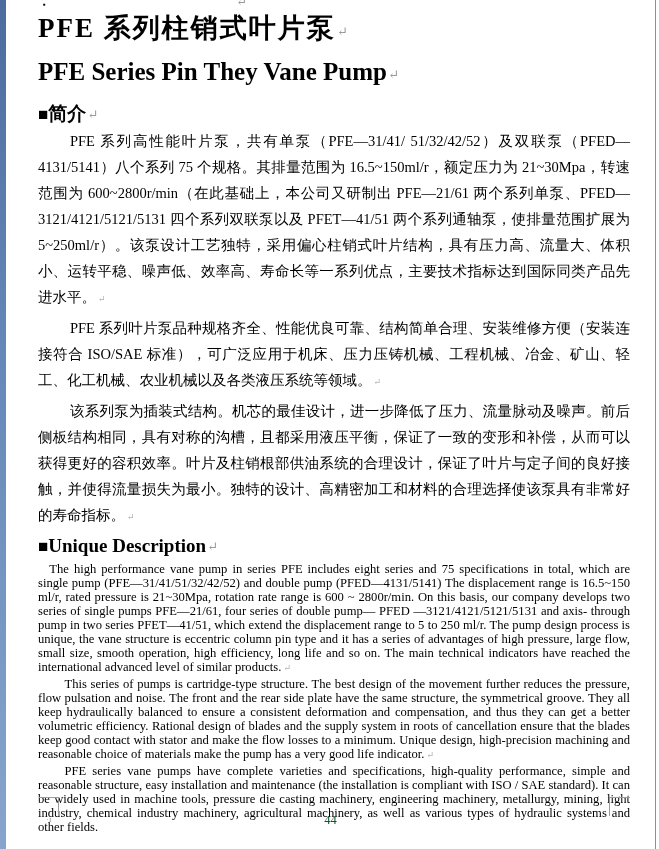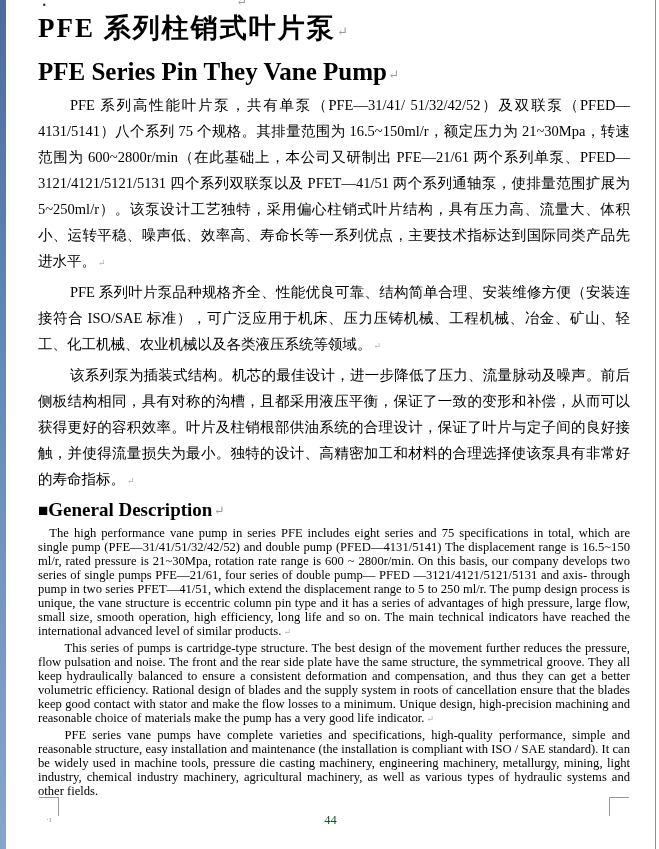--- a/index.html
+++ b/index.html
@@ -96,27 +96,28 @@
   <span class="bullet-sq" style="left:37px;top:26px;">▪</span>
   <span class="top-pilcrow">↵</span>
 
   <div class="content">
 
     <h1 class="title-zh"><span>PFE 系列柱销式叶片泵</span><span class="pmark">↵</span></h1>
 
     <h1 class="title-en"><span>PFE Series Pin They Vane Pump</span><span class="pmark">↵</span></h1>
 
     <div class="sec-zh">
+      <h2><span class="hsq">■</span><span>简介</span><span class="pmark">↵</span></h2>
       <p class="zh"><span>PFE 系列高性能叶片泵，共有单泵（PFE—31/41/ 51/32/42/52）及双联泵（PFED—4131/5141）八个系列 75 个规格。其排量范围为 16.5~150ml/r，额定压力为 21~30Mpa，转速范围为 600~2800r/min（在此基础上，本公司又研制出 PFE—21/61 两个系列单泵、PFED—3121/4121/5121/5131 四个系列双联泵以及 PFET—41/51 两个系列通轴泵，使排量范围扩展为 5~250ml/r）。该泵设计工艺独特，采用偏心柱销式叶片结构，具有压力高、流量大、体积小、运转平稳、噪声低、效率高、寿命长等一系列优点，主要技术指标达到国际同类产品先进水平。</span><span class="pmark-sm">↵</span></p>
       <p class="zh"><span>PFE 系列叶片泵品种规格齐全、性能优良可靠、结构简单合理、安装维修方便（安装连接符合 ISO/SAE 标准），可广泛应用于机床、压力压铸机械、工程机械、冶金、矿山、轻工、化工机械、农业机械以及各类液压系统等领域。</span><span class="pmark-sm">↵</span></p>
       <p class="zh"><span>该系列泵为插装式结构。机芯的最佳设计，进一步降低了压力、流量脉动及噪声。前后侧板结构相同，具有对称的沟槽，且都采用液压平衡，保证了一致的变形和补偿，从而可以获得更好的容积效率。叶片及柱销根部供油系统的合理设计，保证了叶片与定子间的良好接触，并使得流量损失为最小。独特的设计、高精密加工和材料的合理选择使该泵具有非常好的寿命指标。</span><span class="pmark-sm">↵</span></p>
     </div>
 
     <div class="sec-en">
-      <h2><span class="hsq">■</span><span>General Description</span><span class="pmark">↵</span></h2>
+      <h2><span class="hsq">■</span><span>Unique Description</span><span class="pmark">↵</span></h2>
       <p class="en first"><span>The high performance vane pump in series PFE includes eight series and 75 specifications in total, which are single pump (PFE—31/41/51/32/42/52) and double pump (PFED—4131/5141) The displacement range is 16.5~150 ml/r, rated pressure is 21~30Mpa, rotation rate range is 600 ~ 2800r/min. On this basis, our company develops two series of single pumps PFE—21/61, four series of double pump— PFED —3121/4121/5121/5131 and axis- through pump in two series PFET—41/51, which extend the displacement range to 5 to 250 ml/r. The pump design process is unique, the vane structure is eccentric column pin type and it has a series of advantages of high pressure, large flow, small size, smooth operation, high efficiency, long life and so on. The main technical indicators have reached the international advanced level of similar products.</span><span class="pmark-sm">↵</span></p>
       <p class="en"><span>This series of pumps is cartridge-type structure. The best design of the movement further reduces the pressure, flow pulsation and noise. The front and the rear side plate have the same structure, the symmetrical groove. They all keep hydraulically balanced to ensure a consistent deformation and compensation, and thus they can get a better volumetric efficiency. Rational design of blades and the supply system in roots of cancellation ensure that the blades keep good contact with stator and make the flow losses to a minimum. Unique design, high-precision machining and reasonable choice of materials make the pump has a very good life indicator.</span><span class="pmark-sm">↵</span></p>
       <p class="en"><span>PFE series vane pumps have complete varieties and specifications, high-quality performance, simple and reasonable structure, easy installation and maintenance (the installation is compliant with ISO / SAE standard). It can be widely used in machine tools, pressure die casting machinery, engineering machinery, metallurgy, mining, light industry, chemical industry machinery, agricultural machinery, as well as various types of hydraulic systems and other fields.</span></p>
     </div>
 
   </div>
 
   <div class="crop left"></div>
   <div class="crop right"></div>
   <span class="footer-mark">·ı</span>

